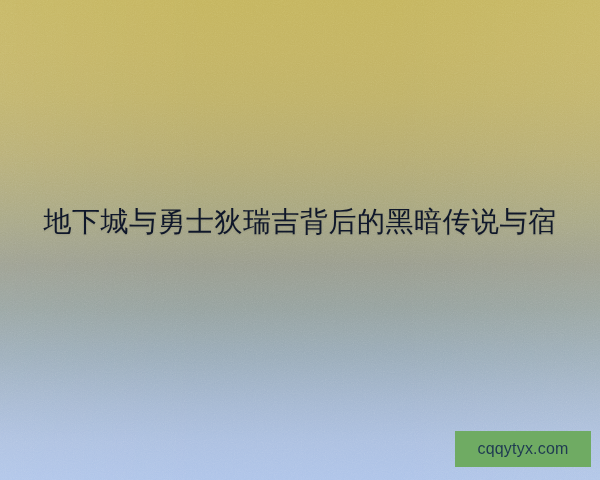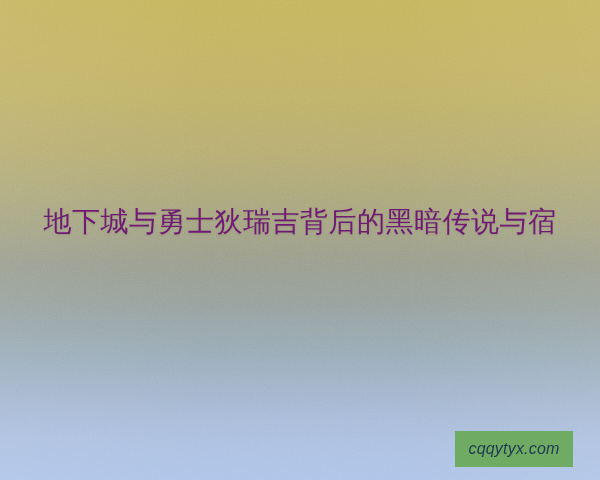--- a/index.html
+++ b/index.html
@@ -69,41 +69,40 @@
     left: 0;
     right: 0;
     top: 200px;
     text-align: center;
     padding: 0 18px;
     box-sizing: border-box;
     pointer-events: none;
   }
   .title-line {
     display: block;
-    color: #701a75;
+    color: #0f172a;
     font-size: 28px;
     line-height: 43px;
     font-weight: 300;
     letter-spacing: 0.5px;
     white-space: nowrap;
     text-shadow: 0 1px 2px rgba(80,80,60,0.18);
   }
 
   
   .watermark-badge {
     position: absolute;
     left: 455px;
     top: 431px;
-    width: 118px;
+    width: 136px;
     height: 36px;
     background: #6fab63;
     display: flex;
     align-items: center;
     justify-content: center;
-    font-style: italic;
   }
   .watermark-text {
     color: #1f3a52;
     font-size: 16px;
     line-height: 1;
     font-weight: 400;
     letter-spacing: 0.2px;
   }
 </style>
 </head>

